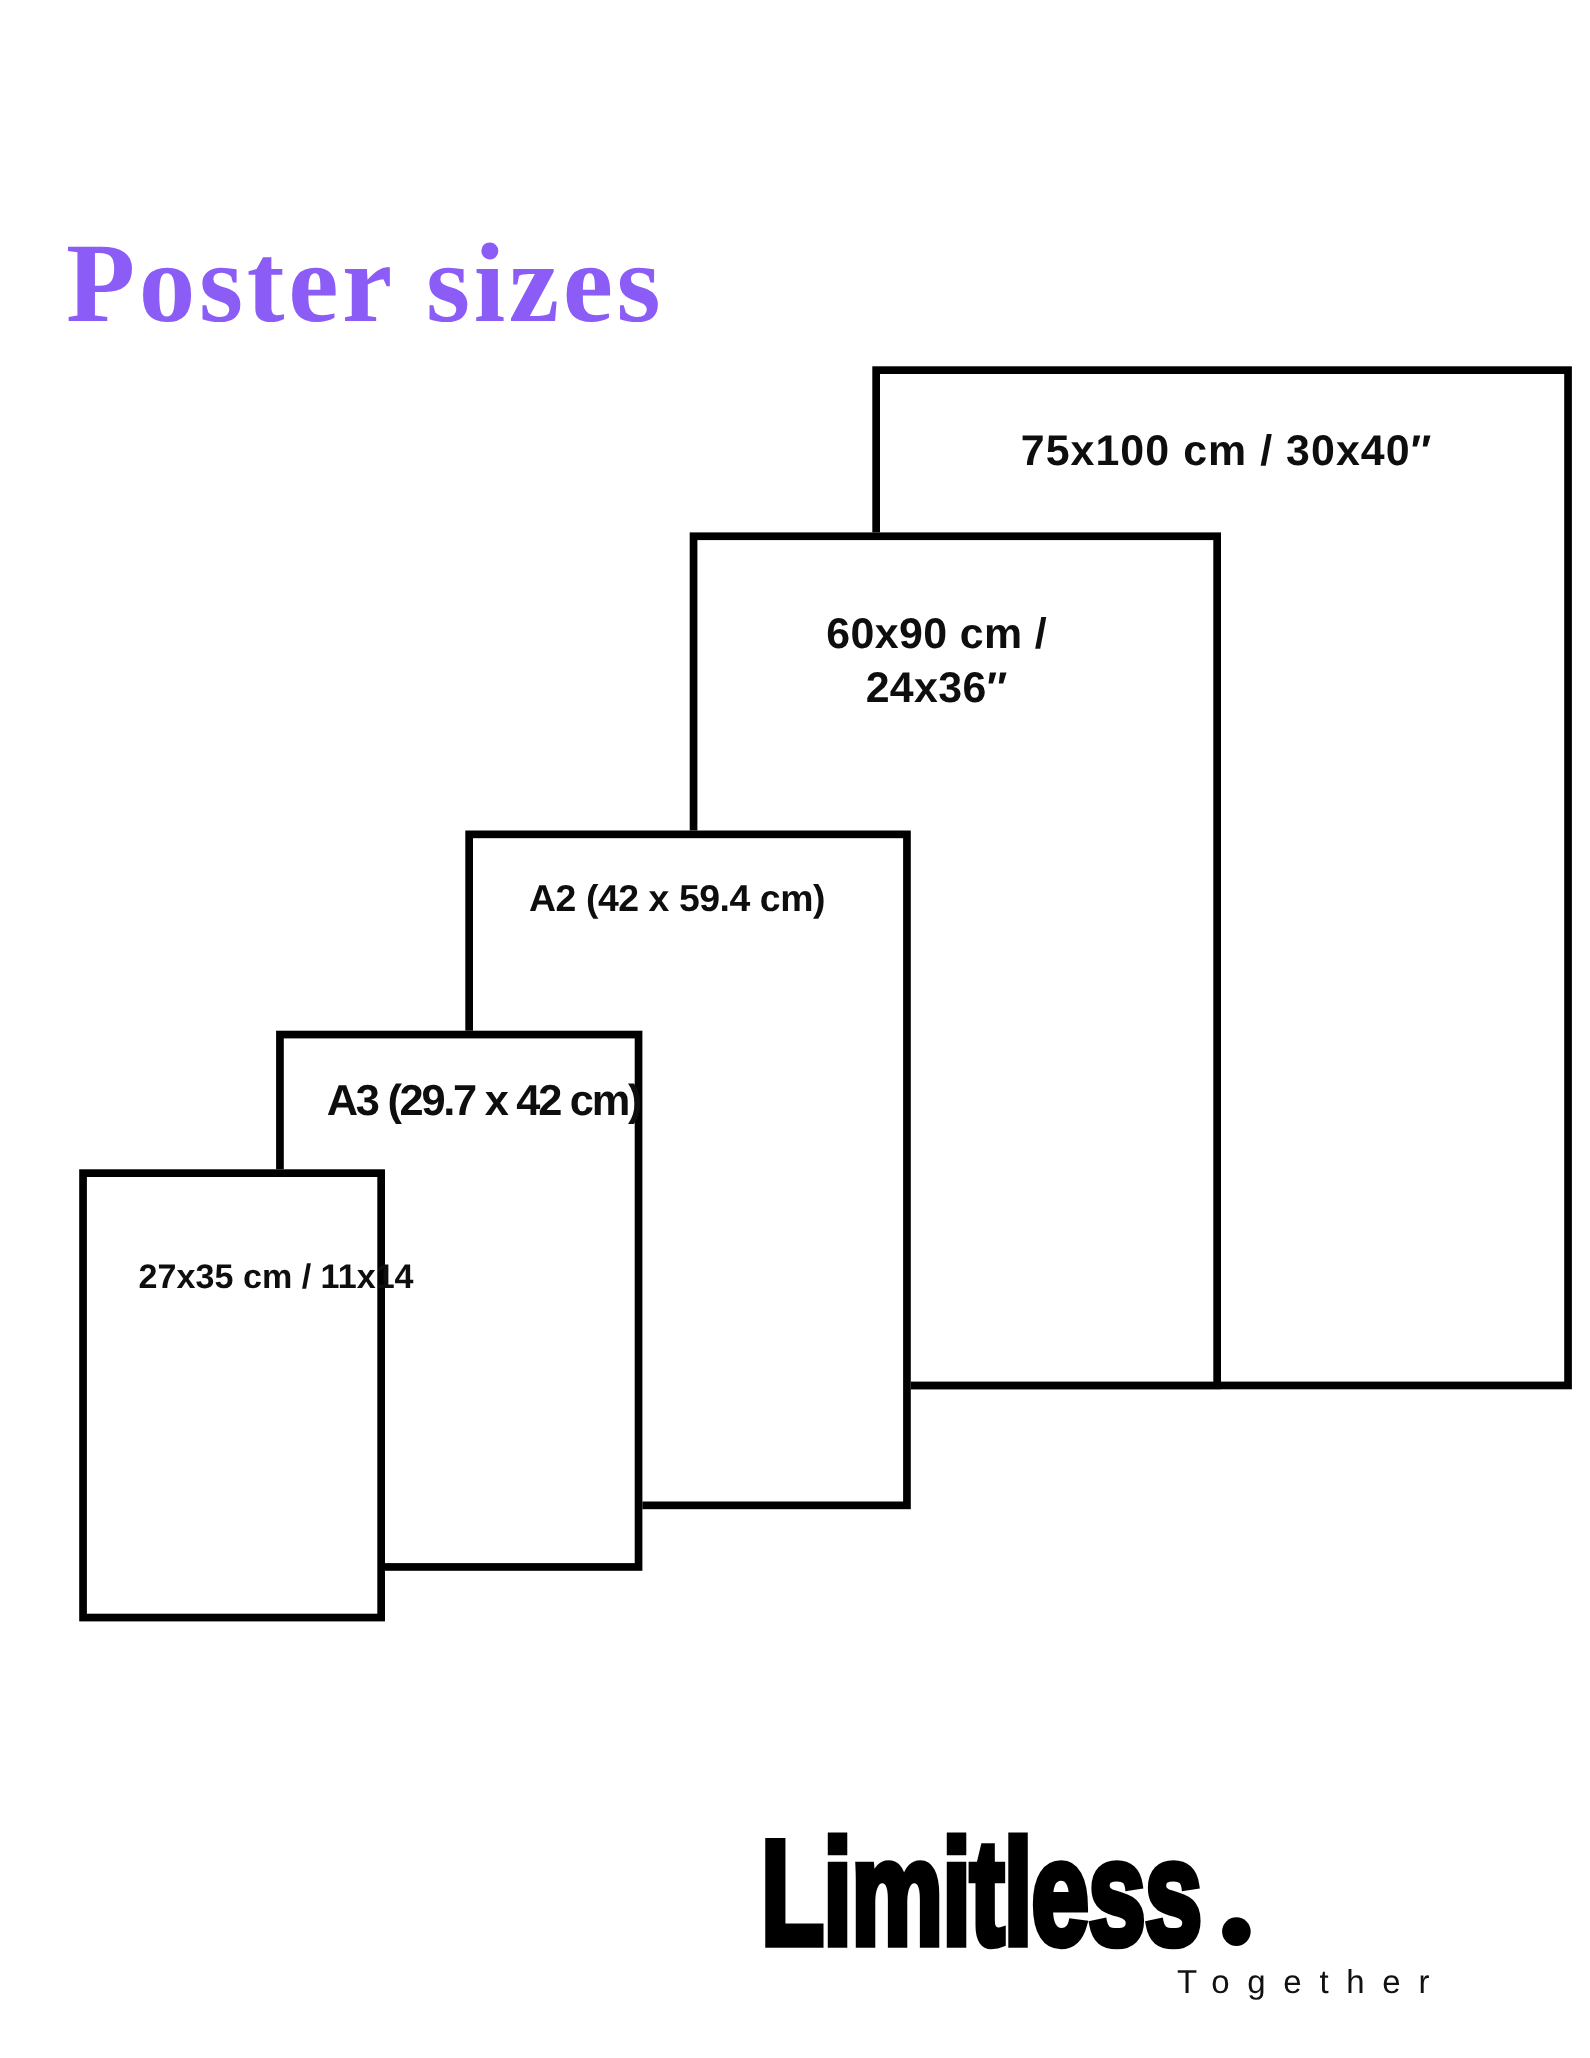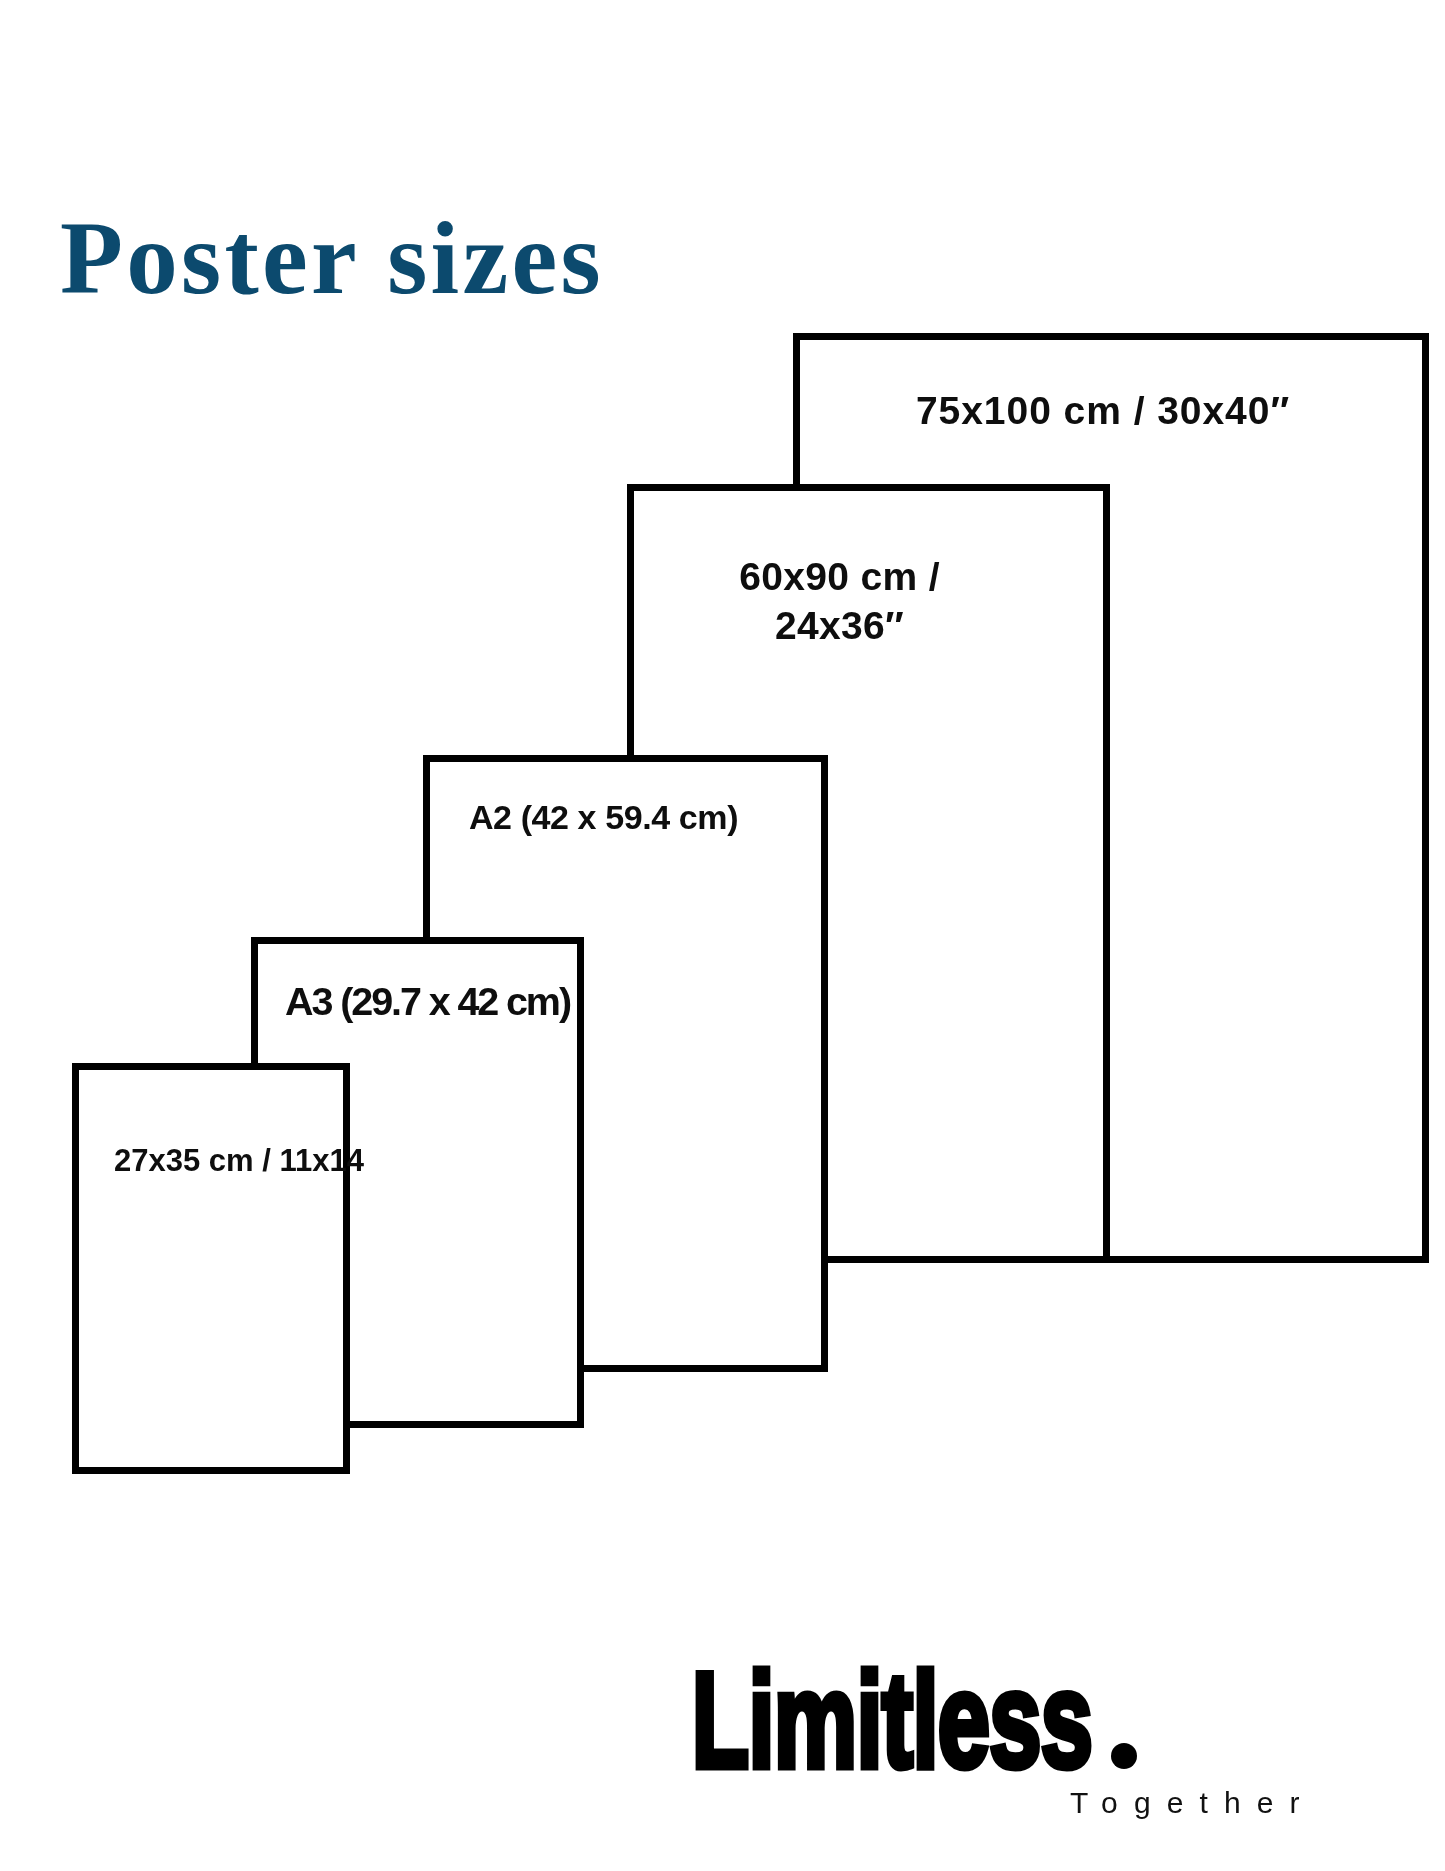--- a/index.html
+++ b/index.html
@@ -1,24 +1,24 @@
 <!DOCTYPE html>
 <html><head>
 <meta charset="utf-8">
 <style>
   html,body{margin:0;padding:0;}
   body{width:1445px;height:1871px;background:#ffffff;position:relative;overflow:hidden;
        font-family:"Liberation Sans", sans-serif;}
   .rect{position:absolute;box-sizing:border-box;border:7px solid #000;background:#fff;}
-  .lbl{position:absolute;font-weight:bold;color:#0e0e0e;text-align:center;white-space:nowrap;}
+  .lbl{position:absolute;font-weight:bold;color:#0e0e0e;text-align:center;white-space:nowrap;padding-left:12px;}
 </style>
 </head>
 <body>
 
-  <div id="title" style="position:absolute;left:60px;top:207px;font-family:'Liberation Serif',serif;font-weight:bold;font-size:103px;line-height:103px;color:#0c4a6e;letter-spacing:3.3px;">Poster sizes</div>
+  <div id="title" style="position:absolute;left:60px;top:207px;font-family:'Liberation Serif',serif;font-weight:bold;font-size:103px;line-height:103px;color:#8b5cf6;letter-spacing:3.3px;">Poster sizes</div>
 
   <div class="rect" id="r75" style="left:793px;top:333px;width:636px;height:930px;"></div>
 
   <div class="rect" id="r60" style="left:627px;top:484px;width:483px;height:779px;"></div>
 
   <div class="rect" id="rA2" style="left:423px;top:755px;width:405px;height:617px;"></div>
 
   <div class="rect" id="rA3" style="left:251px;top:937px;width:333px;height:491px;"></div>
 
   <div class="rect" id="r27" style="left:72px;top:1063px;width:278px;height:411px;"></div>

